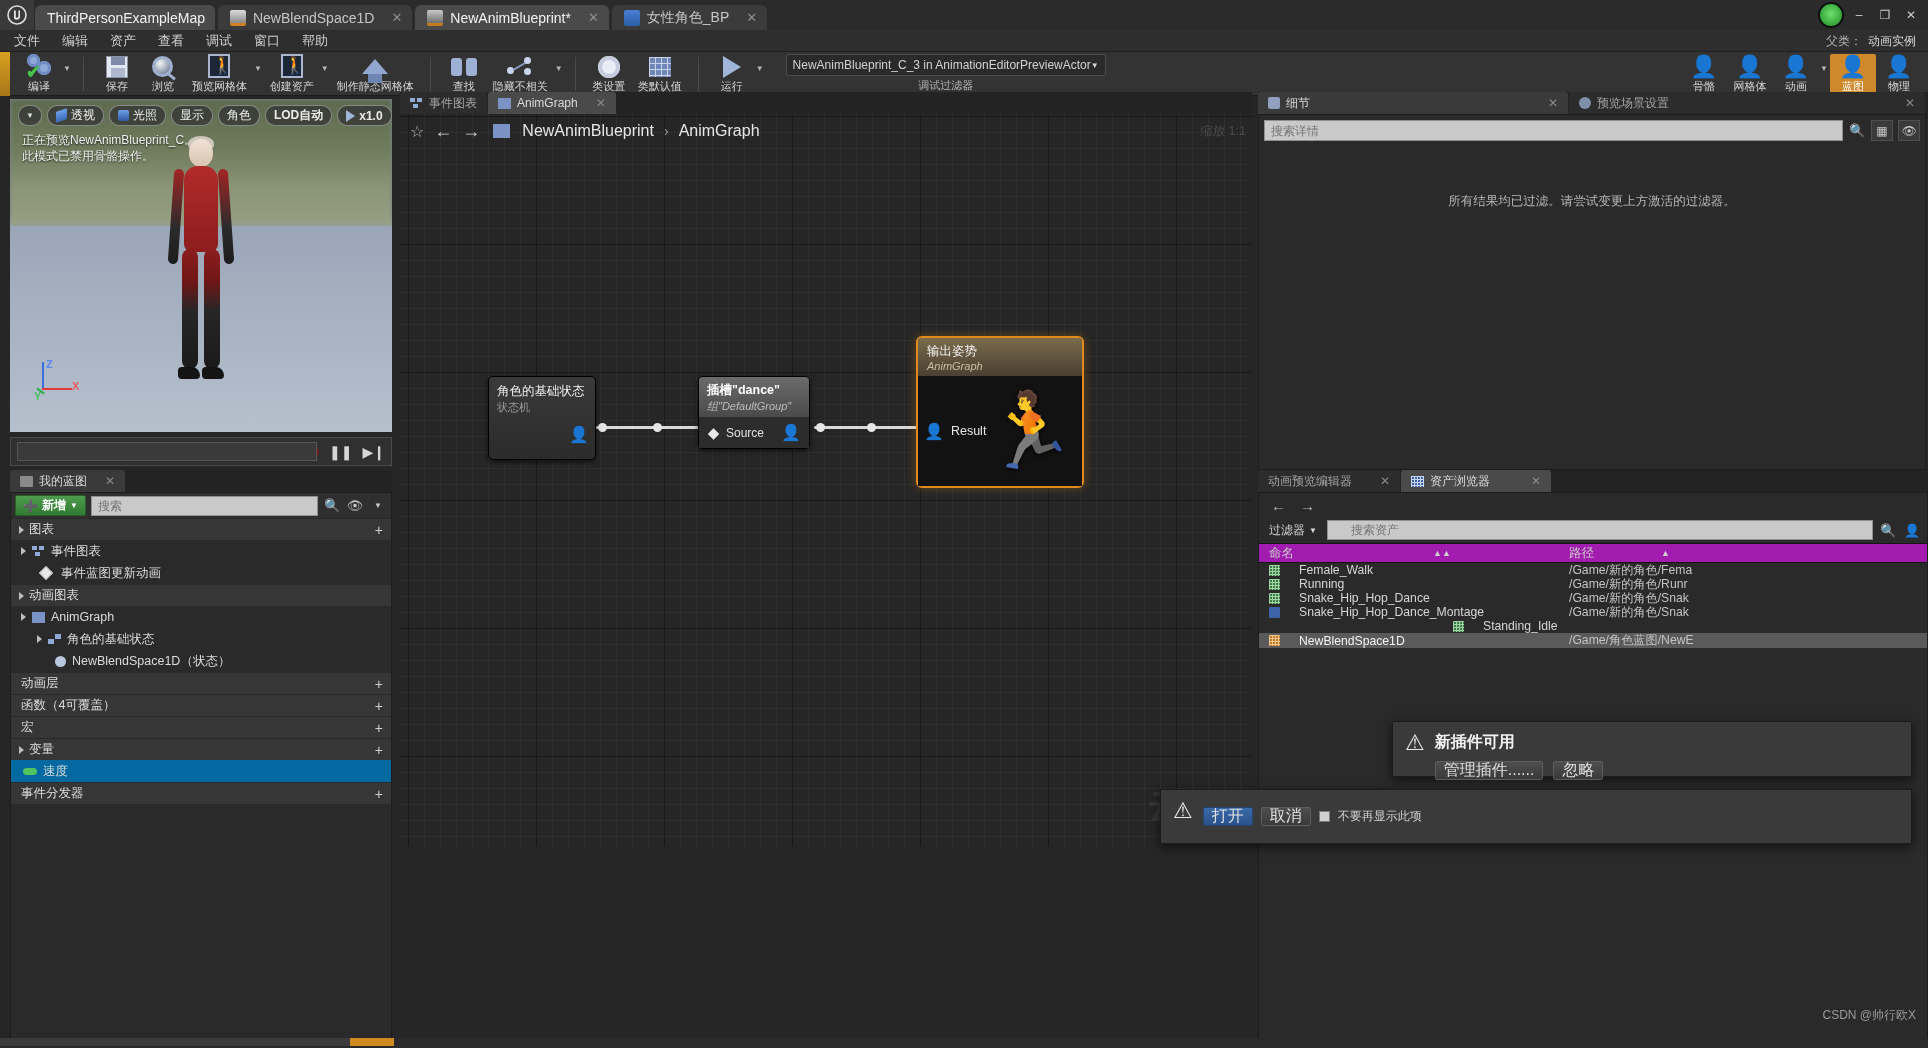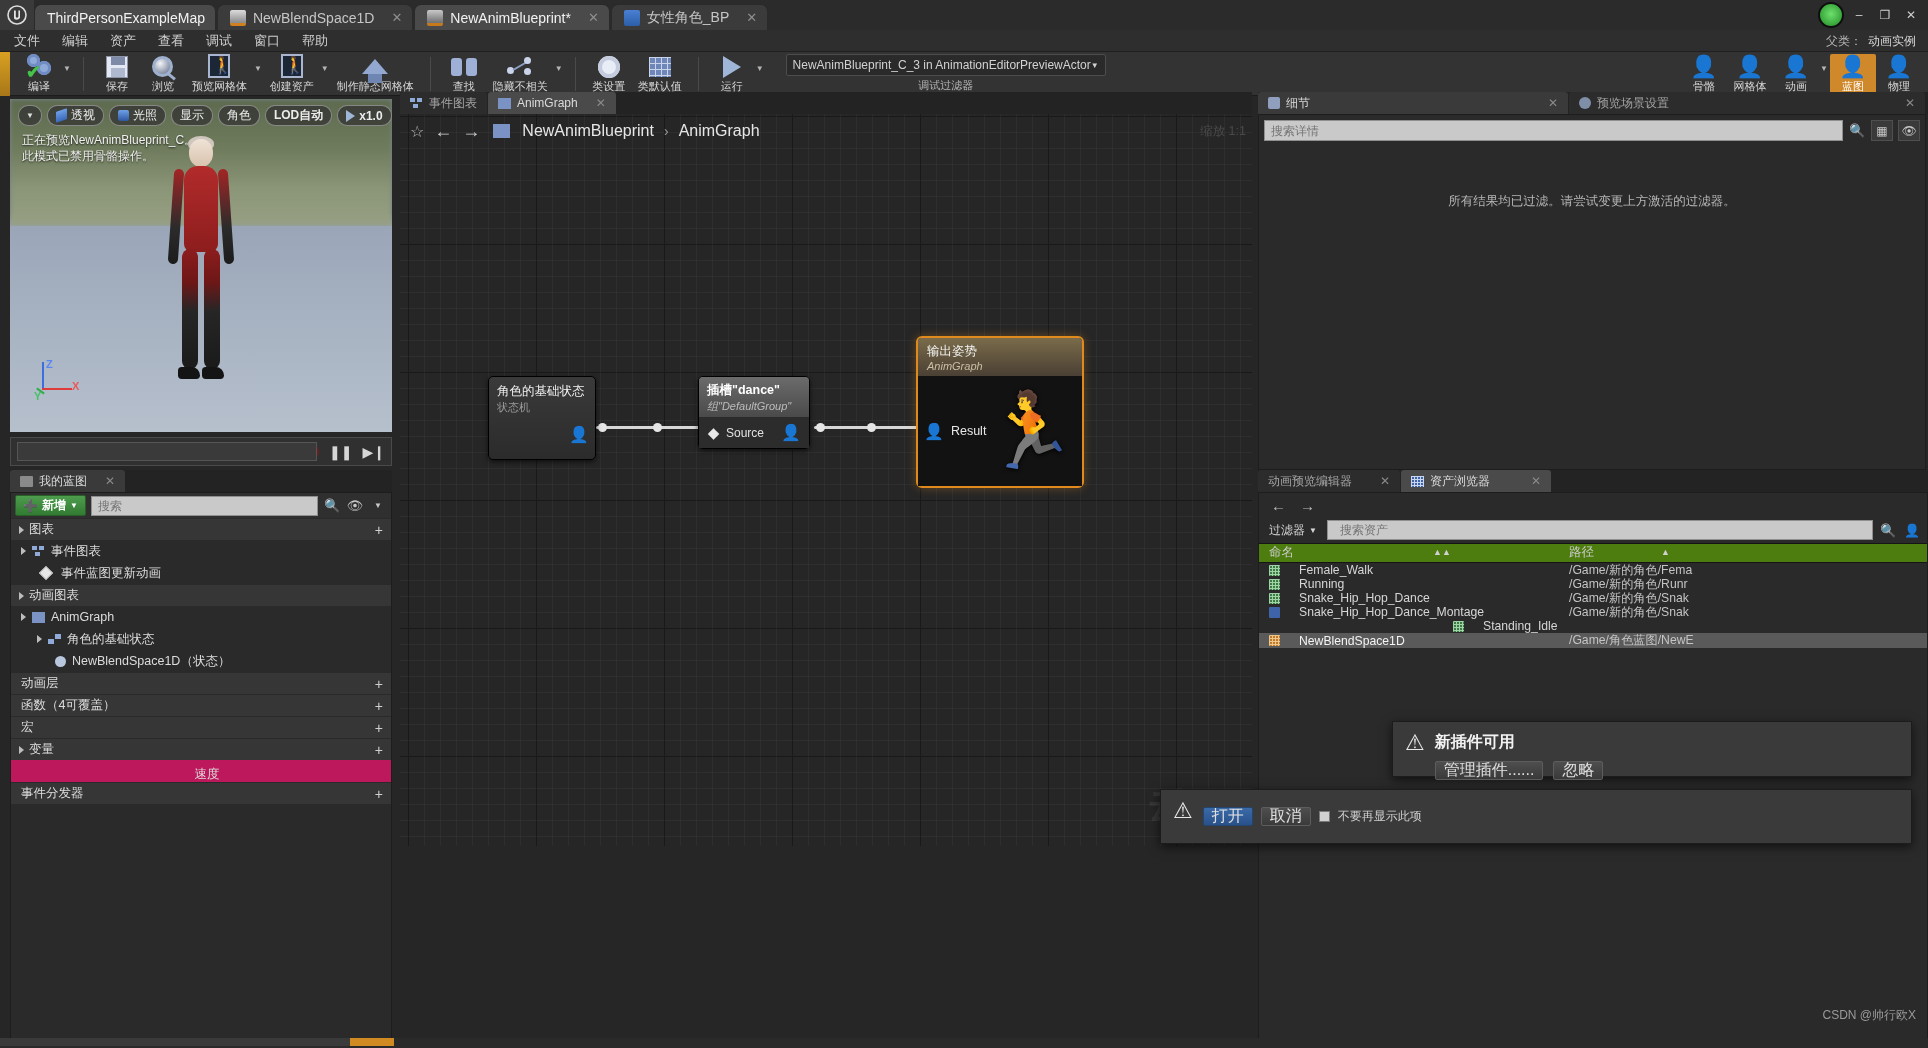--- a/index.html
+++ b/index.html
@@ -274,23 +274,23 @@
   .rp-tabs { position:absolute; left:1258px; top:92px; width:670px; height:22px; background:#232323; display:flex; align-items:flex-end; }
   .details-panel { position:absolute; left:1258px; top:114px; width:312px; height:356px; background:#2a2a2a; border:1px solid #1d1d1d; }
   .dp-search { margin:5px; height:21px; background:#c9c9c9; border:1px solid #8f8f8f; display:flex; align-items:center; padding:0 6px; }
   .dp-msg { padding:46px 20px; text-align:center; font-size:12.5px; color:#b6b6b6; line-height:1.5; }
   .dp-ibtn { width:22px; height:21px; background:#3a3a3a; border:1px solid #4f4f4f; display:flex; align-items:center; justify-content:center; color:#c9c9c9; font-size:12px; }
 
   .assetbrowser { position:absolute; left:1258px; top:470px; width:670px; height:570px; background:#2a2a2a; border:1px solid #1d1d1d; }
   .ab-nav { height:24px; display:flex; align-items:center; gap:14px; padding-left:12px; color:#bcbcbc; font-size:15px; }
   .ab-filter { height:26px; display:flex; align-items:center; gap:6px; padding:0 6px; }
   .filter-btn { display:flex; align-items:center; gap:4px; font-size:12px; color:#d6d6d6; padding:2px 4px; }
-  .ab-search { flex:1; height:20px; background:#c9c9c9; border:1px solid #8f8f8f; display:flex; align-items:center; padding:0 12px; }
-  .ab-head { height:20px; display:flex; background:#4d7c0f; border-top:1px solid #151515; border-bottom:1px solid #151515;
-     font-size:12.5px; color:#cccccc; align-items:flex-start; }
+  .ab-search { flex:1; height:20px; background:#c9c9c9; border:1px solid #8f8f8f; display:flex; align-items:center; padding:0 23px; }
+  .ab-head { height:20px; display:flex; background:#a21caf; border-top:1px solid #151515; border-bottom:1px solid #151515;
+     font-size:12.5px; color:#cccccc; align-items:center; }
   .ab-head .c1 { width:300px; padding-left:10px; position:relative; }
   .ab-head .c2 { flex:1; padding-left:10px; position:relative; }
   .sortcaret { position:absolute; font-size:9px; color:#d0d0d0; top:3px; }
   .ab-row { height:14px; display:flex; align-items:center; font-size:12.2px; color:#d6d6d6; }
   .ab-row.sel { background:#5a5a5a; color:#f4f4f4; }
   .ab-row .c1 { width:300px; display:flex; align-items:center; gap:19px; padding-left:10px; }
   .ab-row .c2 { flex:1; padding-left:10px; white-space:nowrap; overflow:hidden; color:#c4c4c4; }
   .aico { width:11px; height:11px; border-radius:1px; flex:none; }
   .aico.anim { background:#3f7a46; background-image: linear-gradient(#9ed4a6 1px, transparent 1px), linear-gradient(90deg,#9ed4a6 1px,transparent 1px); background-size:3px 3px; }
   .aico.montage { background:#3f63a8; }
@@ -663,21 +663,21 @@
     <div class="mb-section">
       <span style="padding-left:2px;">宏</span>
       <span class="plus">+</span>
     </div>
 
     <div class="mb-section">
       <span class="tri"></span>
       <span>变量</span>
       <span class="plus">+</span>
     </div>
-    <div class="mb-row" style="padding-left:12px;background:#be185d;flex-direction:column;">
+    <div class="mb-row" style="padding-left:12px;background:#0369a1;">
       <span class="ico-speed"></span>
       <span>速度</span>
     </div>
 
     <div class="mb-section">
       <span style="padding-left:2px;">事件分发器</span>
       <span class="plus">+</span>
     </div>
   </div>
 

